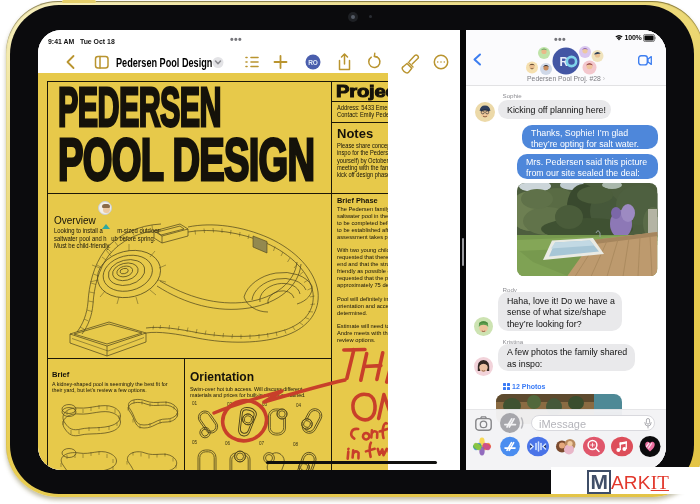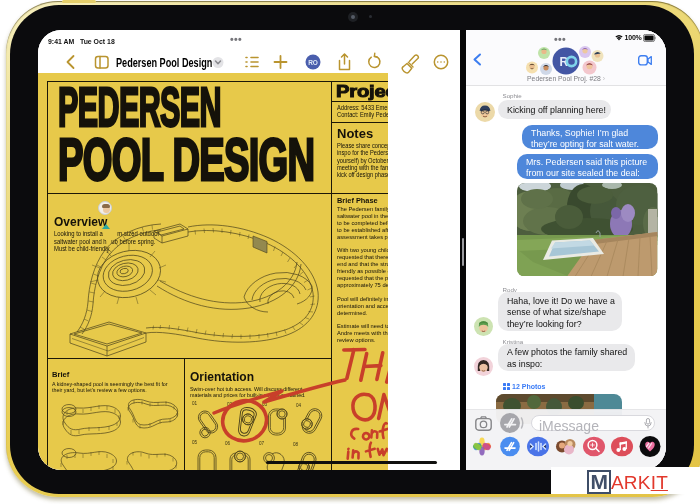--- a/index.html
+++ b/index.html
@@ -103,21 +103,21 @@
         <div class="abs" style="left:9px; top:119.5px; width:404px; height:1.3px; background:#1c1808;"></div>
 
         <div class="abs" style="left:9px; top:285px; width:284px; height:1.3px; background:#1c1808;"></div>
 
         <div class="abs" style="left:146px; top:285px; width:1.3px; height:112px; background:#1c1808;"></div>
 
         <div class="abs" id="hl1" style="left:19.5px; top:1px; font-weight:bold; font-size:53px; letter-spacing:-1px; transform:scale(0.575,1.06); transform-origin:0 0; -webkit-text-stroke:2.6px #15120a; color:#15120a; white-space:nowrap;">PEDERSEN</div>
         <div class="abs" id="hl2" style="left:19.5px; top:53px; font-weight:bold; font-size:53px; letter-spacing:-1px; transform:scale(0.72,1.11); transform-origin:0 0; -webkit-text-stroke:2.6px #15120a; color:#15120a; white-space:nowrap;">POOL DESIGN</div>
 
         <div class="abs" style="left:16px; top:119.5px; width:276px; padding-top:2.5px;">
-          <div style="font-size:12px; font-weight:bold;margin-top:20px;">Overview</div>
+          <div style="font-size:10px; font-weight:normal;margin-top:20px;">Overview</div>
           <div style="font-size:6.4px; line-height:7.6px; margin-top:1px; transform:scale(0.92,1); transform-origin:0 0; white-space:nowrap;">Looking to install a <span style="display:inline-block;width:14px;"></span>m-sized outdoor<br>saltwater pool and h<span style="display:inline-block;width:5px;"></span>ub before spring.<br>Must be child-friendly.</div>
         </div>
 
         <div class="abs" style="left:60px; top:128px; width:14px; height:14px; border-radius:50%; background:#f2efe9; border:1px solid #c8cdd4; overflow:hidden;">
           <div class="abs" style="left:3.5px; top:3.5px; width:7px; height:7.5px; border-radius:50%; background:#ecc9a1;"></div>
           <div class="abs" style="left:3px; top:2px; width:8px; height:3.5px; border-radius:4px 4px 2px 2px; background:#8a6b48;"></div>
         </div>
         <div class="abs" style="left:64px; top:151px; width:0; height:0; border-left:4px solid transparent; border-right:4px solid transparent; border-bottom:5px solid #2da8a0;"></div>
 
         <svg class="abs" id="blueprint" style="left:9px; top:120.5px;" width="284" height="170" viewBox="0 0 284 170">
@@ -558,21 +558,21 @@
         <circle cx="11" cy="11" r="10" fill="#a6a6ab"></circle>
         <g stroke="#f2f2f4" stroke-width="1.7" stroke-linecap="round">
           <line x1="8" y1="15" x2="12.7" y2="6.8"></line>
           <line x1="10.3" y1="15" x2="15" y2="6.8"></line>
           <line x1="5.9" y1="12.6" x2="16.4" y2="12.6"></line>
         </g>
         <path d="M22.5 6 Q25 11 22.5 16" stroke="#b9b9bd" stroke-width="1.5" fill="none" stroke-linecap="round"></path>
       </svg>
 
       <div class="abs" style="left:64.5px; top:384.5px; width:124px; height:16.5px; border-radius:8.5px; background:#ffffff; border:1px solid #d9d9de;"></div>
-      <div class="abs" style="left:73px; top:388px; font-size:14px; color:#b4b4ba;">iMessage</div>
+      <div class="abs" style="left:73px; top:388px; font-size:11px; color:#b4b4ba;">iMessage</div>
       <svg class="abs" style="left:178px; top:387.5px;" width="8" height="11" viewBox="0 0 8 11">
         <rect x="2.4" y="0.5" width="3.2" height="5.6" rx="1.6" fill="none" stroke="#a8a8ad" stroke-width="1"></rect>
         <path d="M0.8 4.2 Q0.8 8 4 8 Q7.2 8 7.2 4.2 M4 8 L4 10.4" fill="none" stroke="#a8a8ad" stroke-width="1"></path>
       </svg>
 
       <svg class="abs" style="left:0px; top:406px;" width="200" height="21" viewBox="0 0 200 21">
 
         <g transform="translate(16,10.5) scale(0.92)">
           <ellipse cx="0" cy="-5" rx="2.9" ry="4.8" fill="#f7d648" opacity="0.92"></ellipse>
           <ellipse cx="3.5" cy="-3.5" rx="2.9" ry="4.8" transform="rotate(45)" fill="#f0923e" opacity="0.92"></ellipse>
@@ -636,15 +636,15 @@
       </svg>
     </div>
 
     <div class="abs" style="left:228px; top:430.5px; width:171px; height:3px; border-radius:2px; background:#10100e;"></div>
   </div>
 
   <div class="abs" style="left:551px; top:467px; width:149px; height:27px; background:#ffffff;"></div>
 
   <div class="abs" style="left:587px; top:470px; width:24px; height:23.5px; border:2.2px solid #3e4d67; background:#fff; color:#414f69; font-weight:bold; font-size:21px; text-align:center; line-height:19.5px; letter-spacing:-0.5px;">M</div>
 
-  <div class="abs" style="left:611px; top:471.5px; color:#e2382c; font-size:19px; letter-spacing:0.2px;">ARK<span style="text-decoration:underline;">IT</span></div>
+  <div class="abs" style="left:611px; top:471.5px; color:#e2382c; font-size:19px; letter-spacing:0.2px;">ARK<span style="text-decoration:underline;font-family:Liberation Serif, serif;">IT</span></div>
 
 </div>
 
 </body></html>

